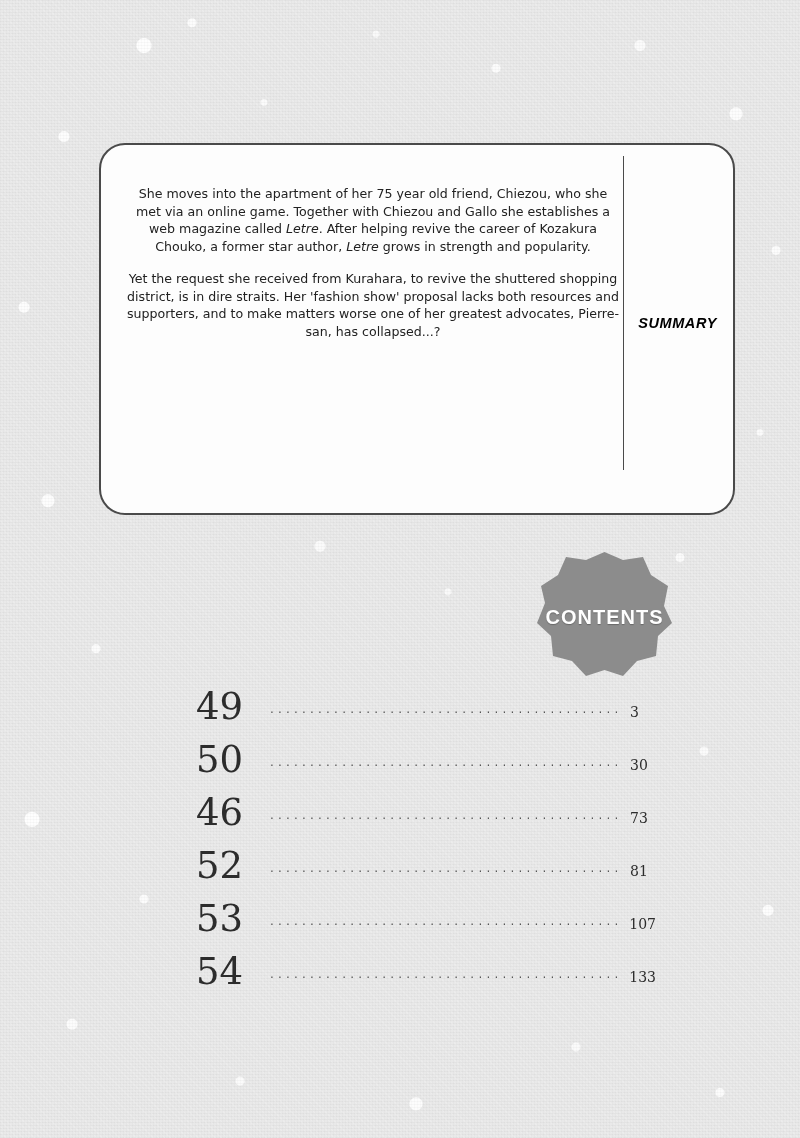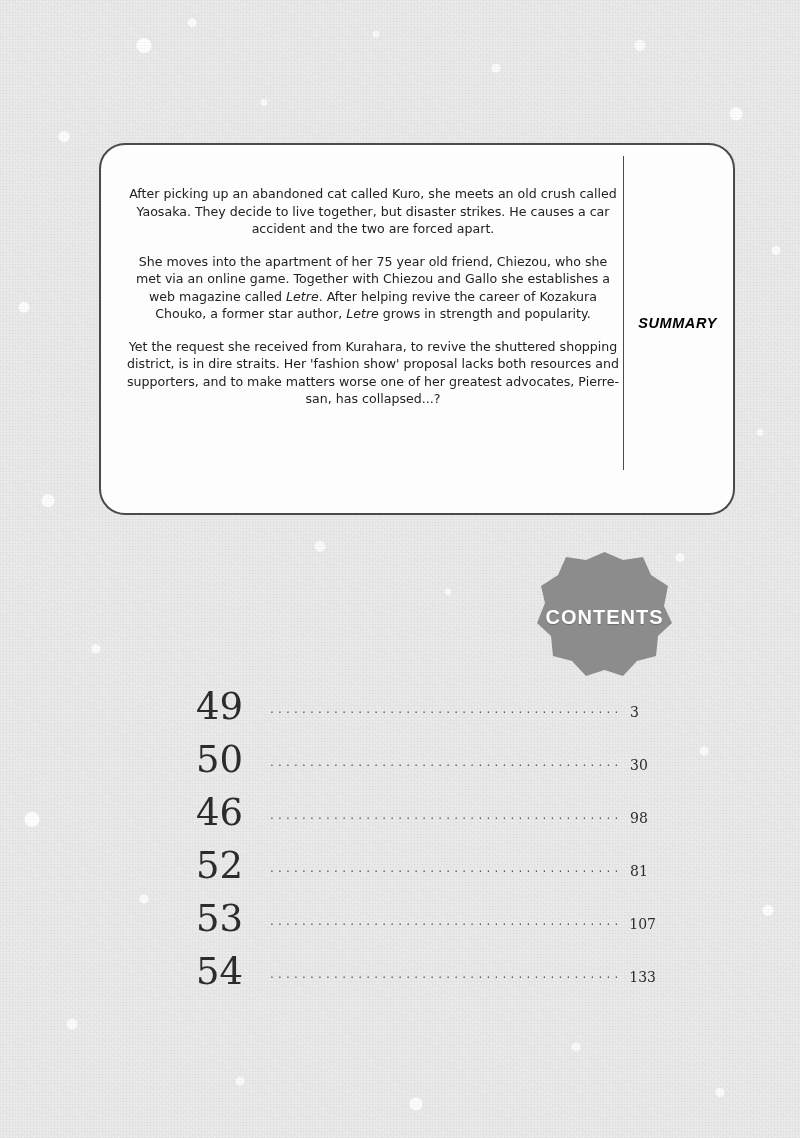--- a/index.html
+++ b/index.html
@@ -174,21 +174,20 @@
 </head>
 <body>
 
 <div id="page">
   <div id="grain"></div>
 
   <div id="summary-card">
     <div id="summary-rule"></div>
     <div id="summary-label">SUMMARY</div>
     <div id="summary-text">
-      <p>After picking up an abandoned cat called Kuro, she meets an old crush called Yaosaka. They decide to live together, but disaster strikes. He causes a car accident and the two are forced apart.</p>
       <p>She moves into the apartment of her 75 year old friend, Chiezou, who she met via an online game. Together with Chiezou and Gallo she establishes a web magazine called <i>Letre</i>. After helping revive the career of Kozakura Chouko, a former star author, <i>Letre</i> grows in strength and popularity.</p>
       <p>Yet the request she received from Kurahara, to revive the shuttered shopping district, is in dire straits. Her 'fashion show' proposal lacks both resources and supporters, and to make matters worse one of her greatest advocates, Pierre-san, has collapsed...?</p>
     </div>
   </div>
 
   <div id="contents-badge">
     <svg width="135" height="135" viewBox="0 0 135 135" aria-hidden="true">
       <polygon points="67.5,2 86,10 106,7 114,25 131,36 127,56 135,73 121,86 119,106 100,111 86,126 67.5,120 49,126 35,111 16,106 14,86 0,73 8,53 4,36 21,25 29,7 49,10" fill="#8c8c8c"></polygon>
     </svg>
     <div class="label">CONTENTS</div>
@@ -201,21 +200,21 @@
       <span class="toc-page">3</span>
     </div>
     <div class="toc-row">
       <span class="toc-chapter">50</span>
       <span class="toc-dots">·······································································</span>
       <span class="toc-page">30</span>
     </div>
     <div class="toc-row">
       <span class="toc-chapter">46</span>
       <span class="toc-dots">·······································································</span>
-      <span class="toc-page">98</span>
+      <span class="toc-page">73</span>
     </div>
     <div class="toc-row">
       <span class="toc-chapter">52</span>
       <span class="toc-dots">·······································································</span>
       <span class="toc-page">81</span>
     </div>
     <div class="toc-row">
       <span class="toc-chapter">53</span>
       <span class="toc-dots">·······································································</span>
       <span class="toc-page">107</span>

